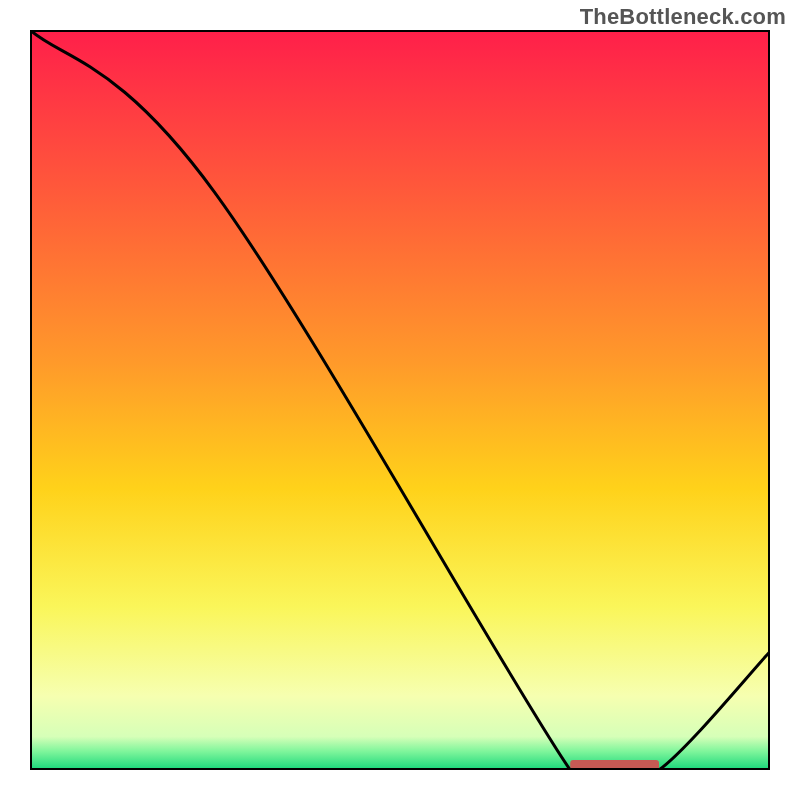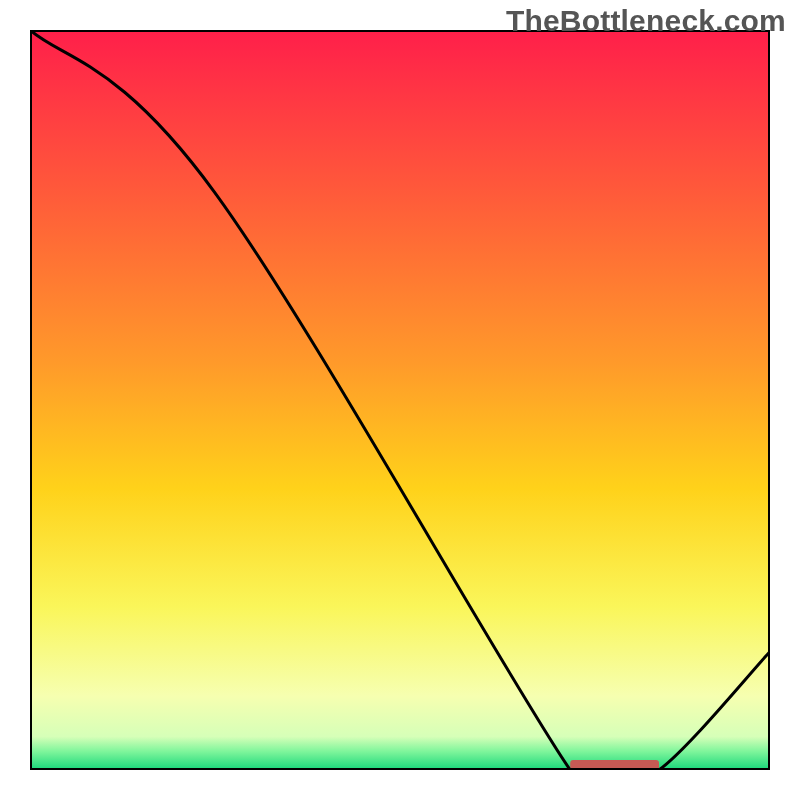--- a/index.html
+++ b/index.html
@@ -13,21 +13,21 @@
   }
   .container {
     position: relative;
     width: 800px;
     height: 800px;
   }
   .watermark {
     position: absolute;
     top: 4px;
     right: 14px;
-    font-size: 30px;
+    font-size: 22px;
     font-weight: 600;
     color: #555555;
     letter-spacing: 0.2px;
     z-index: 4;
   }
   .plot-area {
     position: absolute;
     left: 30px;
     top: 30px;
     width: 740px;

